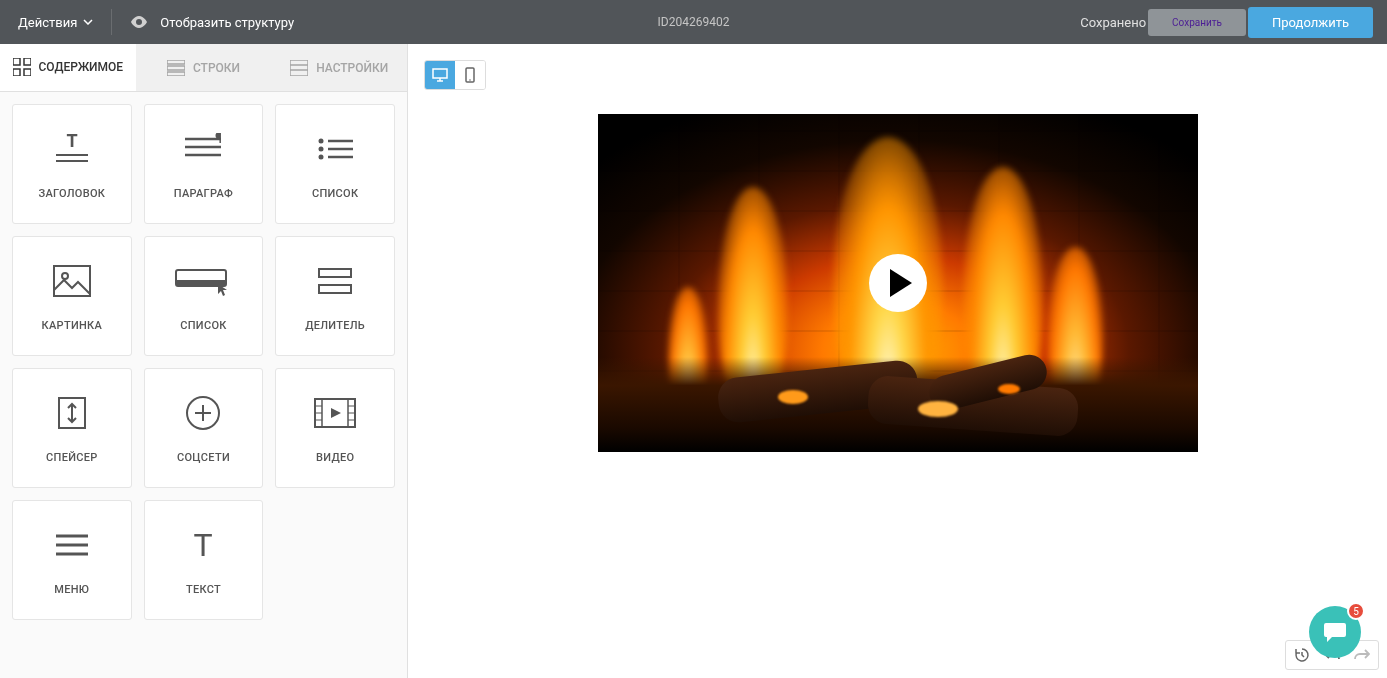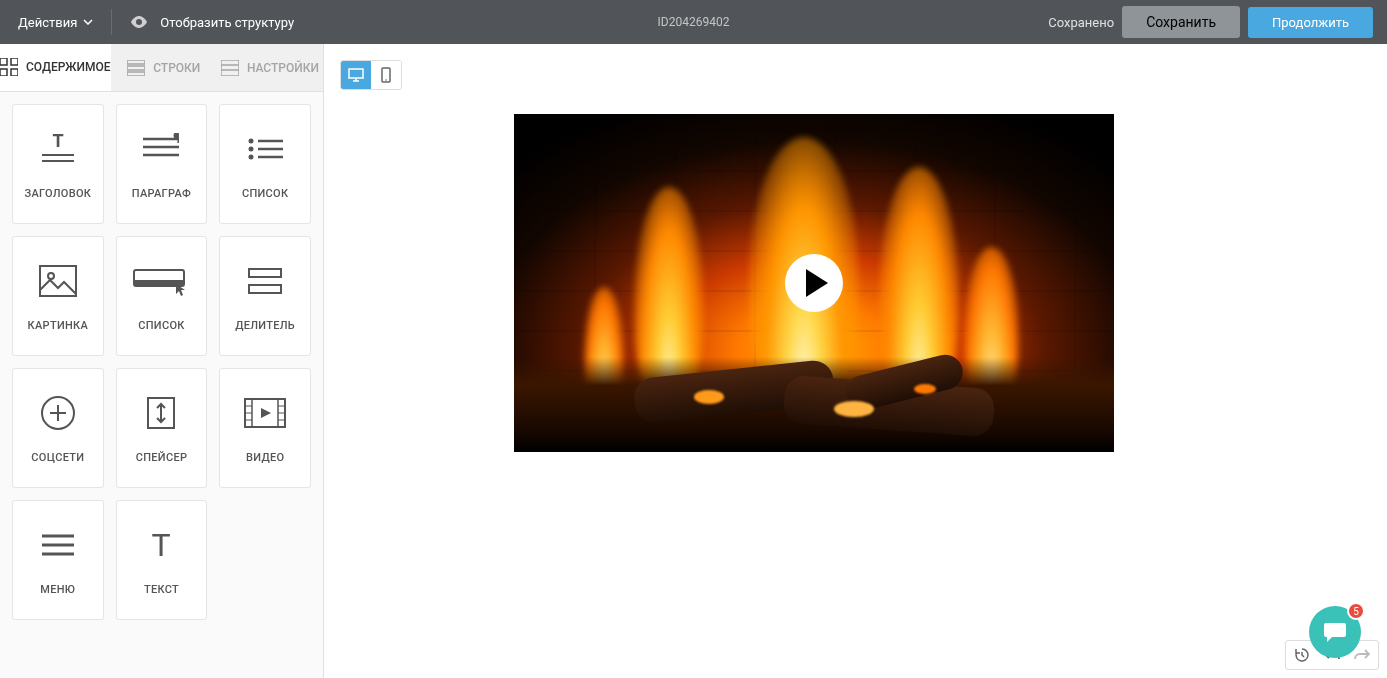--- a/index.html
+++ b/index.html
@@ -2,26 +2,26 @@
 <html><head>
 <meta charset="utf-8">
 <style>
 *{margin:0;padding:0;box-sizing:border-box;font-family:-apple-system,BlinkMacSystemFont,"Segoe UI",Roboto,sans-serif}
 body{width:1387px;height:678px;overflow:hidden;background:#f5f5f5}
 .topbar{height:44px;background:#515559;display:flex;align-items:center;color:#fff;font-size:13px}
 .actions-btn{padding:0 18px;height:28px;display:flex;align-items:center;gap:6px;cursor:pointer}
 .top-divider{width:1px;height:26px;background:#6a6d70}
 .show-structure{padding:0 18px;display:flex;align-items:center;gap:12px;cursor:pointer}
 .doc-id{position:absolute;left:50%;transform:translateX(-50%);color:#c5c5c5;font-size:12px}
-.top-right{margin-left:auto;display:flex;align-items:center;gap:8px;padding-right:14px}
+.top-right{margin-left:auto;display:flex;align-items:center;gap:2px;padding-right:14px}
 .status-saved{color:#e0e0e0;font-size:13px}
-.btn-save{background:#8f9498;color:#000000;border:none;padding:8px 24px;border-radius:3px;font-size:14px;cursor:pointer}
+.btn-save{background:#8f9498;color:#4c1d95;border:none;padding:8px 24px;border-radius:3px;font-size:10px;cursor:pointer}
 .btn-continue{background:#4aa8e0;color:#fff;border:none;padding:8px 24px;border-radius:3px;font-size:13px;cursor:pointer}
 .main{display:flex;height:634px}
-.sidebar{width:324px;background:#fafafa;border-right:1px solid #e0e0e0;overflow-y:auto}
+.sidebar{width:408px;background:#fafafa;border-right:1px solid #e0e0e0;overflow-y:auto}
 .tabs{display:flex;height:48px;border-bottom:1px solid #e0e0e0}
 .tab{flex:1;display:flex;align-items:center;justify-content:center;gap:8px;font-size:12px;font-weight:500;color:#a5a5a5;cursor:pointer;background:#f0f0f0}
 .tab.active{background:#fff;color:#333;border-bottom:2px solid #fff}
 .blocks-grid{display:grid;grid-template-columns:repeat(3,1fr);gap:12px;padding:12px}
 .block-tile{background:#fff;border:1px solid #e5e5e5;border-radius:3px;height:120px;display:flex;flex-direction:column;align-items:center;justify-content:center;gap:18px;cursor:grab}
 .block-icon{height:40px;display:flex;align-items:center;justify-content:center;color:#555}
 .block-label{font-size:11px;font-weight:500;color:#555;letter-spacing:.3px}
 .canvas{flex:1;background:#fff;position:relative;overflow:auto}
 .device-toggle{position:absolute;top:16px;left:16px;display:flex;border:1px solid #ddd;border-radius:3px;overflow:hidden}
 .device-btn{width:30px;height:28px;display:flex;align-items:center;justify-content:center;background:#fff;cursor:pointer;color:#666}
@@ -166,36 +166,36 @@
         <div class="block-icon">
           <svg width="40" height="28" viewBox="0 0 40 28">
               <rect x="4" y="2" width="32" height="8" fill="none" stroke="#555" stroke-width="2"></rect>
               <rect x="4" y="18" width="32" height="8" fill="none" stroke="#555" stroke-width="2"></rect>
             </svg>
         </div>
         <div class="block-label">ДЕЛИТЕЛЬ</div>
       </div>
       <div class="block-tile">
         <div class="block-icon">
+          <svg width="30" height="34" viewBox="0 0 30 34">
+              <rect x="2" y="2" width="26" height="30" fill="none" stroke="#555" stroke-width="2"></rect>
+              <path d="M15 8v18M11 12l4-4 4 4M11 22l4 4 4-4" fill="none" stroke="#555" stroke-width="2"></path>
+            </svg>
+        </div>
+        <div class="block-label">СПЕЙСЕР</div>
+      </div>
+      <div class="block-tile">
+        <div class="block-icon">
           <svg width="36" height="36" viewBox="0 0 36 36">
               <circle cx="18" cy="18" r="16" fill="none" stroke="#555" stroke-width="2"></circle>
               <line x1="10" y1="18" x2="26" y2="18" stroke="#555" stroke-width="2"></line>
               <line x1="18" y1="10" x2="18" y2="26" stroke="#555" stroke-width="2"></line>
             </svg>
         </div>
         <div class="block-label">СОЦСЕТИ</div>
-      </div>
-      <div class="block-tile">
-        <div class="block-icon">
-          <svg width="30" height="34" viewBox="0 0 30 34">
-              <rect x="2" y="2" width="26" height="30" fill="none" stroke="#555" stroke-width="2"></rect>
-              <path d="M15 8v18M11 12l4-4 4 4M11 22l4 4 4-4" fill="none" stroke="#555" stroke-width="2"></path>
-            </svg>
-        </div>
-        <div class="block-label">СПЕЙСЕР</div>
       </div>
       <div class="block-tile">
         <div class="block-icon">
           <svg width="44" height="32" viewBox="0 0 44 32">
               <rect x="2" y="2" width="40" height="28" fill="none" stroke="#555" stroke-width="2"></rect>
               <line x1="9" y1="2" x2="9" y2="30" stroke="#555" stroke-width="1.5"></line>
               <line x1="35" y1="2" x2="35" y2="30" stroke="#555" stroke-width="1.5"></line>
               <line x1="2" y1="9" x2="9" y2="9" stroke="#555"></line>
               <line x1="2" y1="16" x2="9" y2="16" stroke="#555"></line>
               <line x1="2" y1="23" x2="9" y2="23" stroke="#555"></line>

